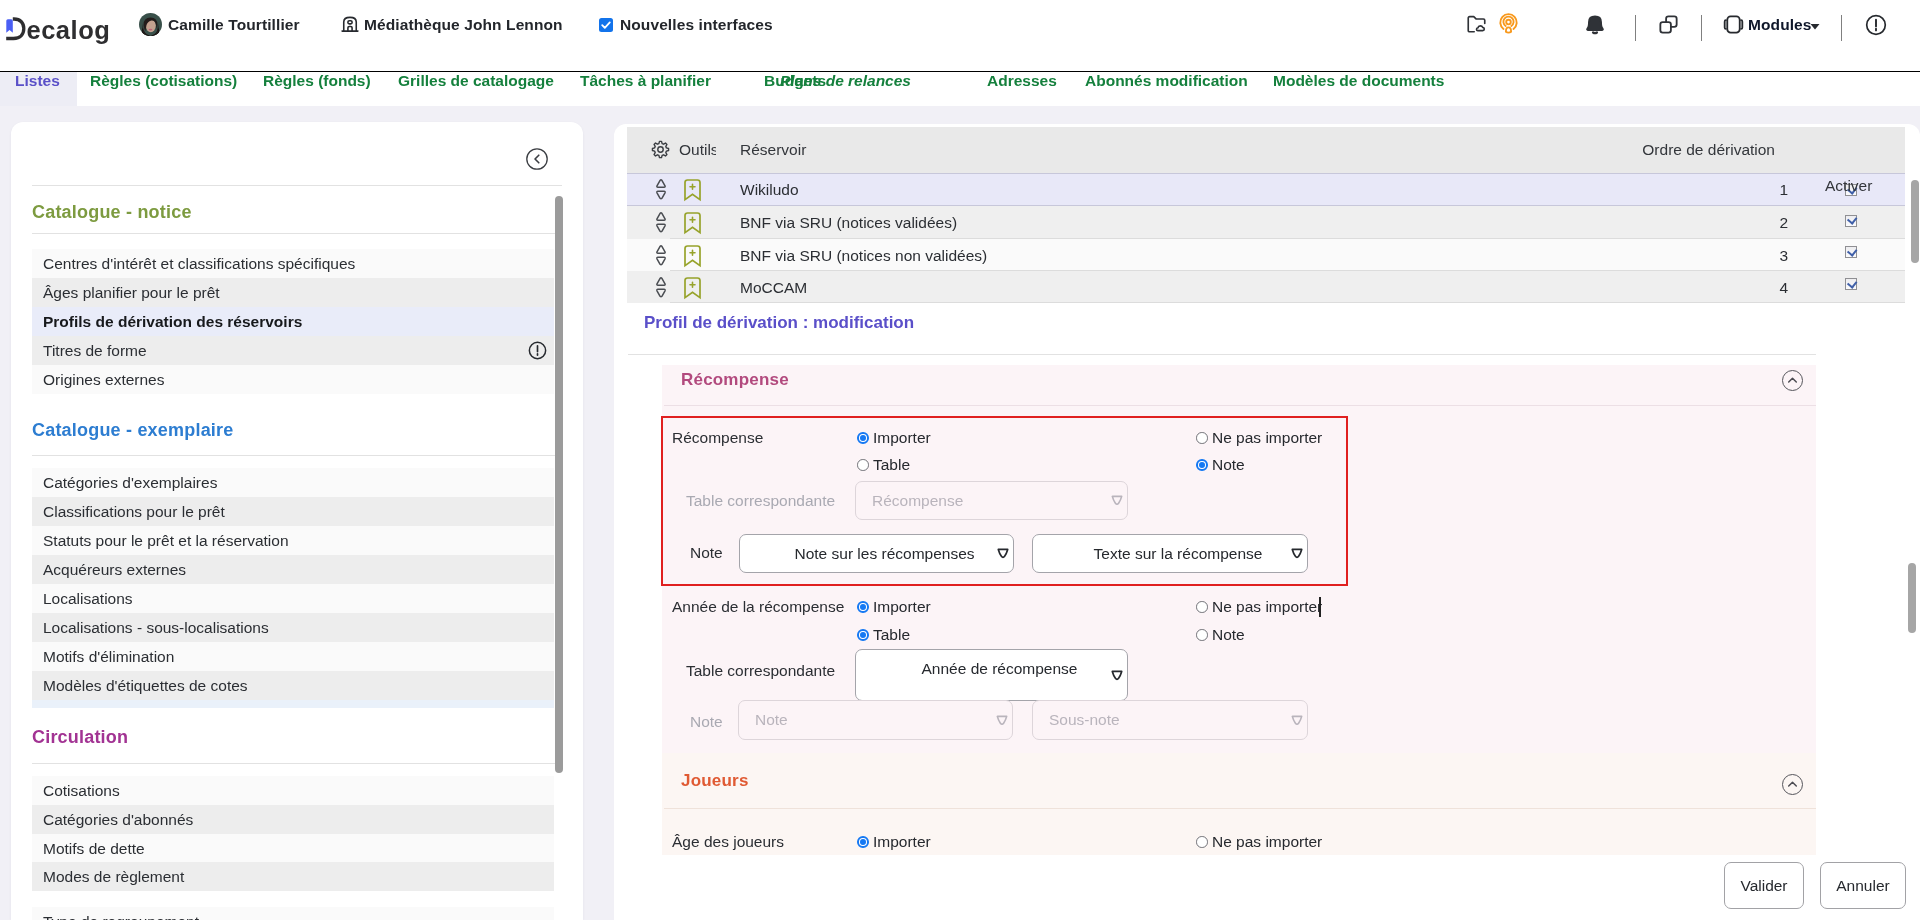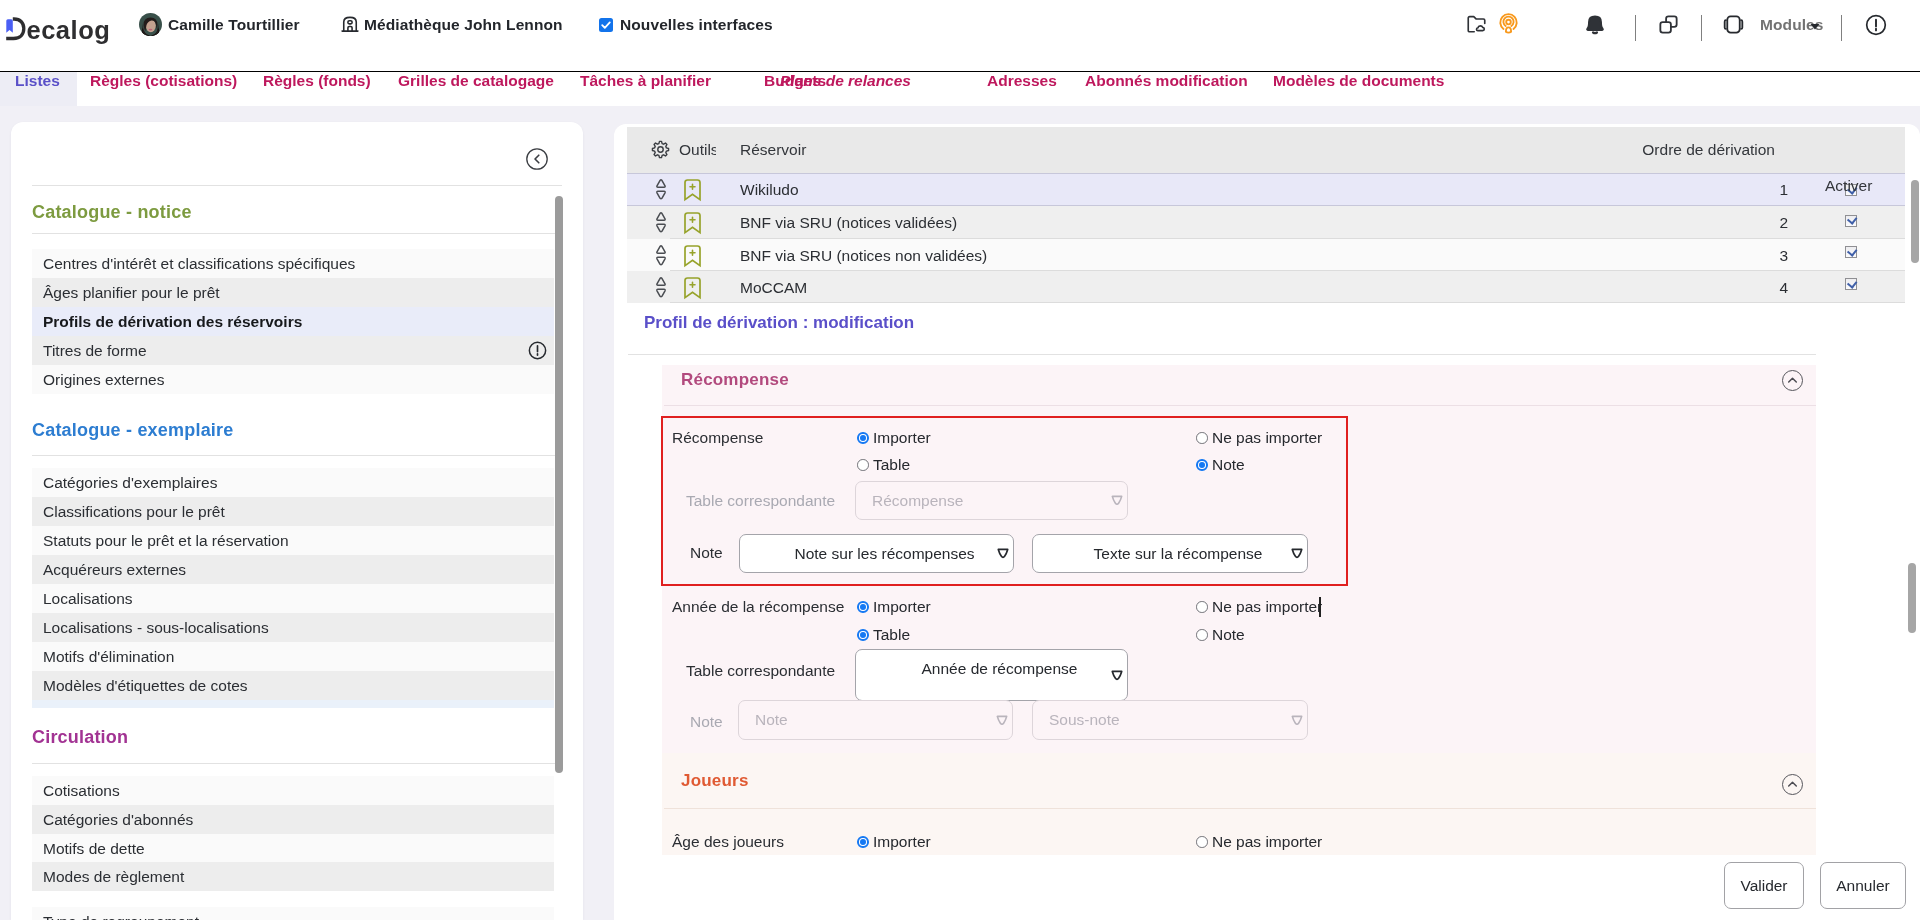--- a/index.html
+++ b/index.html
@@ -8,21 +8,21 @@
 .abs { position:absolute; }
 
 
 #topbar { position:absolute; left:0; top:0; width:1920px; height:72px; background:#fff; border-bottom:1px solid #000000; z-index:5; }
 .tb-name { position:absolute; top:16px; font-weight:bold; font-size:15.5px; color:#23262b; letter-spacing:.1px; }
 .vsep { position:absolute; top:15px; width:1px; height:26px; background:#555; opacity:.75; }
 
 
 #tabbar { position:absolute; left:0; top:56px; width:1920px; height:50px; background:#fff; z-index:4; }
 #tab-active-bg { position:absolute; left:0; top:0; width:77px; height:50px; background:#ededf5; }
-.tab { position:absolute; top:16px; font-weight:bold; font-size:15.5px; color:#be185d; white-space:nowrap; }
+.tab { position:absolute; top:16px; font-weight:bold; font-size:15.5px; color:#15803d; white-space:nowrap; }
 .tab.active { color:#5a50c8; }
 
 
 #leftcard { position:absolute; left:11px; top:122px; width:572px; height:798px; background:#fff; border-radius:12px 12px 0 0; box-shadow:0 1px 3px rgba(40,40,80,.06); }
 .lc-h { position:absolute; left:32px; font-weight:bold; font-size:18px; letter-spacing:.2px; }
 .lc-hr { position:absolute; left:21px; width:530px; height:1px; background:#e2e2e2; }
 .lc-row { position:absolute; left:32px; width:522px; height:29px; font-size:15.5px; color:#2b2e33; line-height:29px; padding-left:11px; white-space:nowrap; }
 #lc-scroll { position:absolute; left:544px; top:74px; width:8px; height:577px; background:#9b9b9b; border-radius:4px; }
 
 
@@ -123,21 +123,21 @@
   <div class="vsep" style="left:1635px;"></div>
   <svg class="abs" style="left:1657px; top:13px;" width="23" height="23" viewBox="0 0 24 24" fill="none" stroke="#2f3237" stroke-width="1.9" stroke-linejoin="round">
     <rect x="9.5" y="3.5" width="11" height="11" rx="2.5"></rect>
     <rect x="3.5" y="9.5" width="11" height="11" rx="2.5" fill="#fff"></rect>
   </svg>
   <div class="vsep" style="left:1701px;"></div>
   <svg class="abs" style="left:1722px; top:13px;" width="23" height="23" viewBox="0 0 24 24" fill="none" stroke="#26292e" stroke-width="1.9" stroke-linejoin="round" stroke-linecap="round">
     <rect x="5.5" y="3.5" width="13" height="17" rx="3.5"></rect>
     <path d="M4 7.5 Q2.8 7.5 2.8 9 L2.8 15 Q2.8 16.5 4 16.5 M20 7.5 Q21.2 7.5 21.2 9 L21.2 15 Q21.2 16.5 20 16.5"></path>
   </svg>
-  <div class="tb-name" style="left:1748px; color:#737373;margin-left:12px;">Modules</div>
+  <div class="tb-name" style="left:1748px; color:#0f172a;">Modules</div>
   <svg class="abs" style="left:1810px; top:23px;" width="10" height="8" viewBox="0 0 10 8">
       <path d="M0.5 1 L9.5 1 L5 6.5 Z" fill="#26292e"></path>
     </svg>
   <div class="vsep" style="left:1841px;"></div>
   <svg class="abs" style="left:1864px; top:13px;" width="24" height="24" viewBox="0 0 24 24" fill="none" stroke="#26292e" stroke-width="1.7">
     <circle cx="12" cy="12" r="9.3"></circle>
     <path d="M12 6.7 L12 13.4 M12 15.8 L12 17.4" stroke-width="1.9" stroke-linecap="round"></path>
   </svg>
 </div>
 

